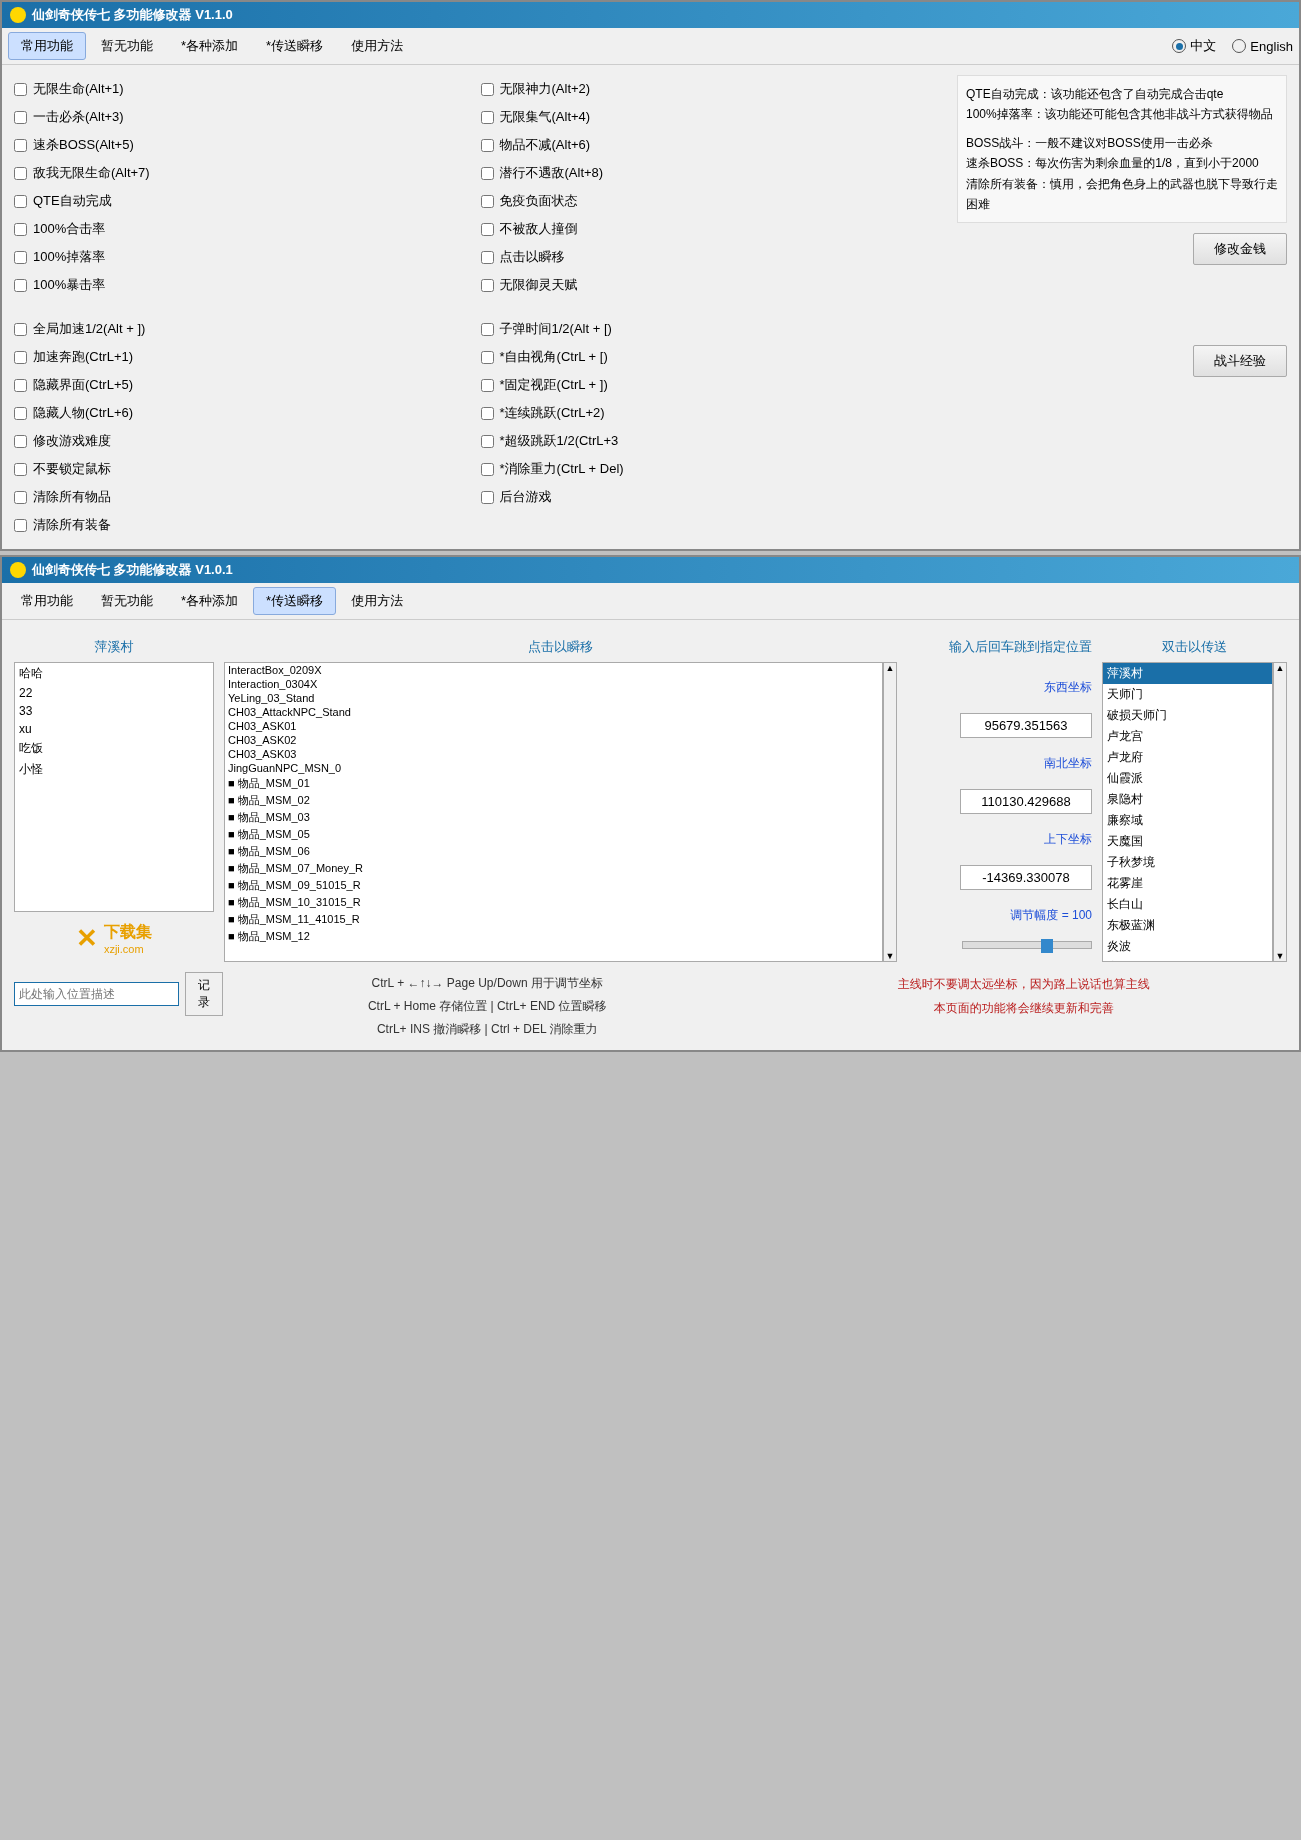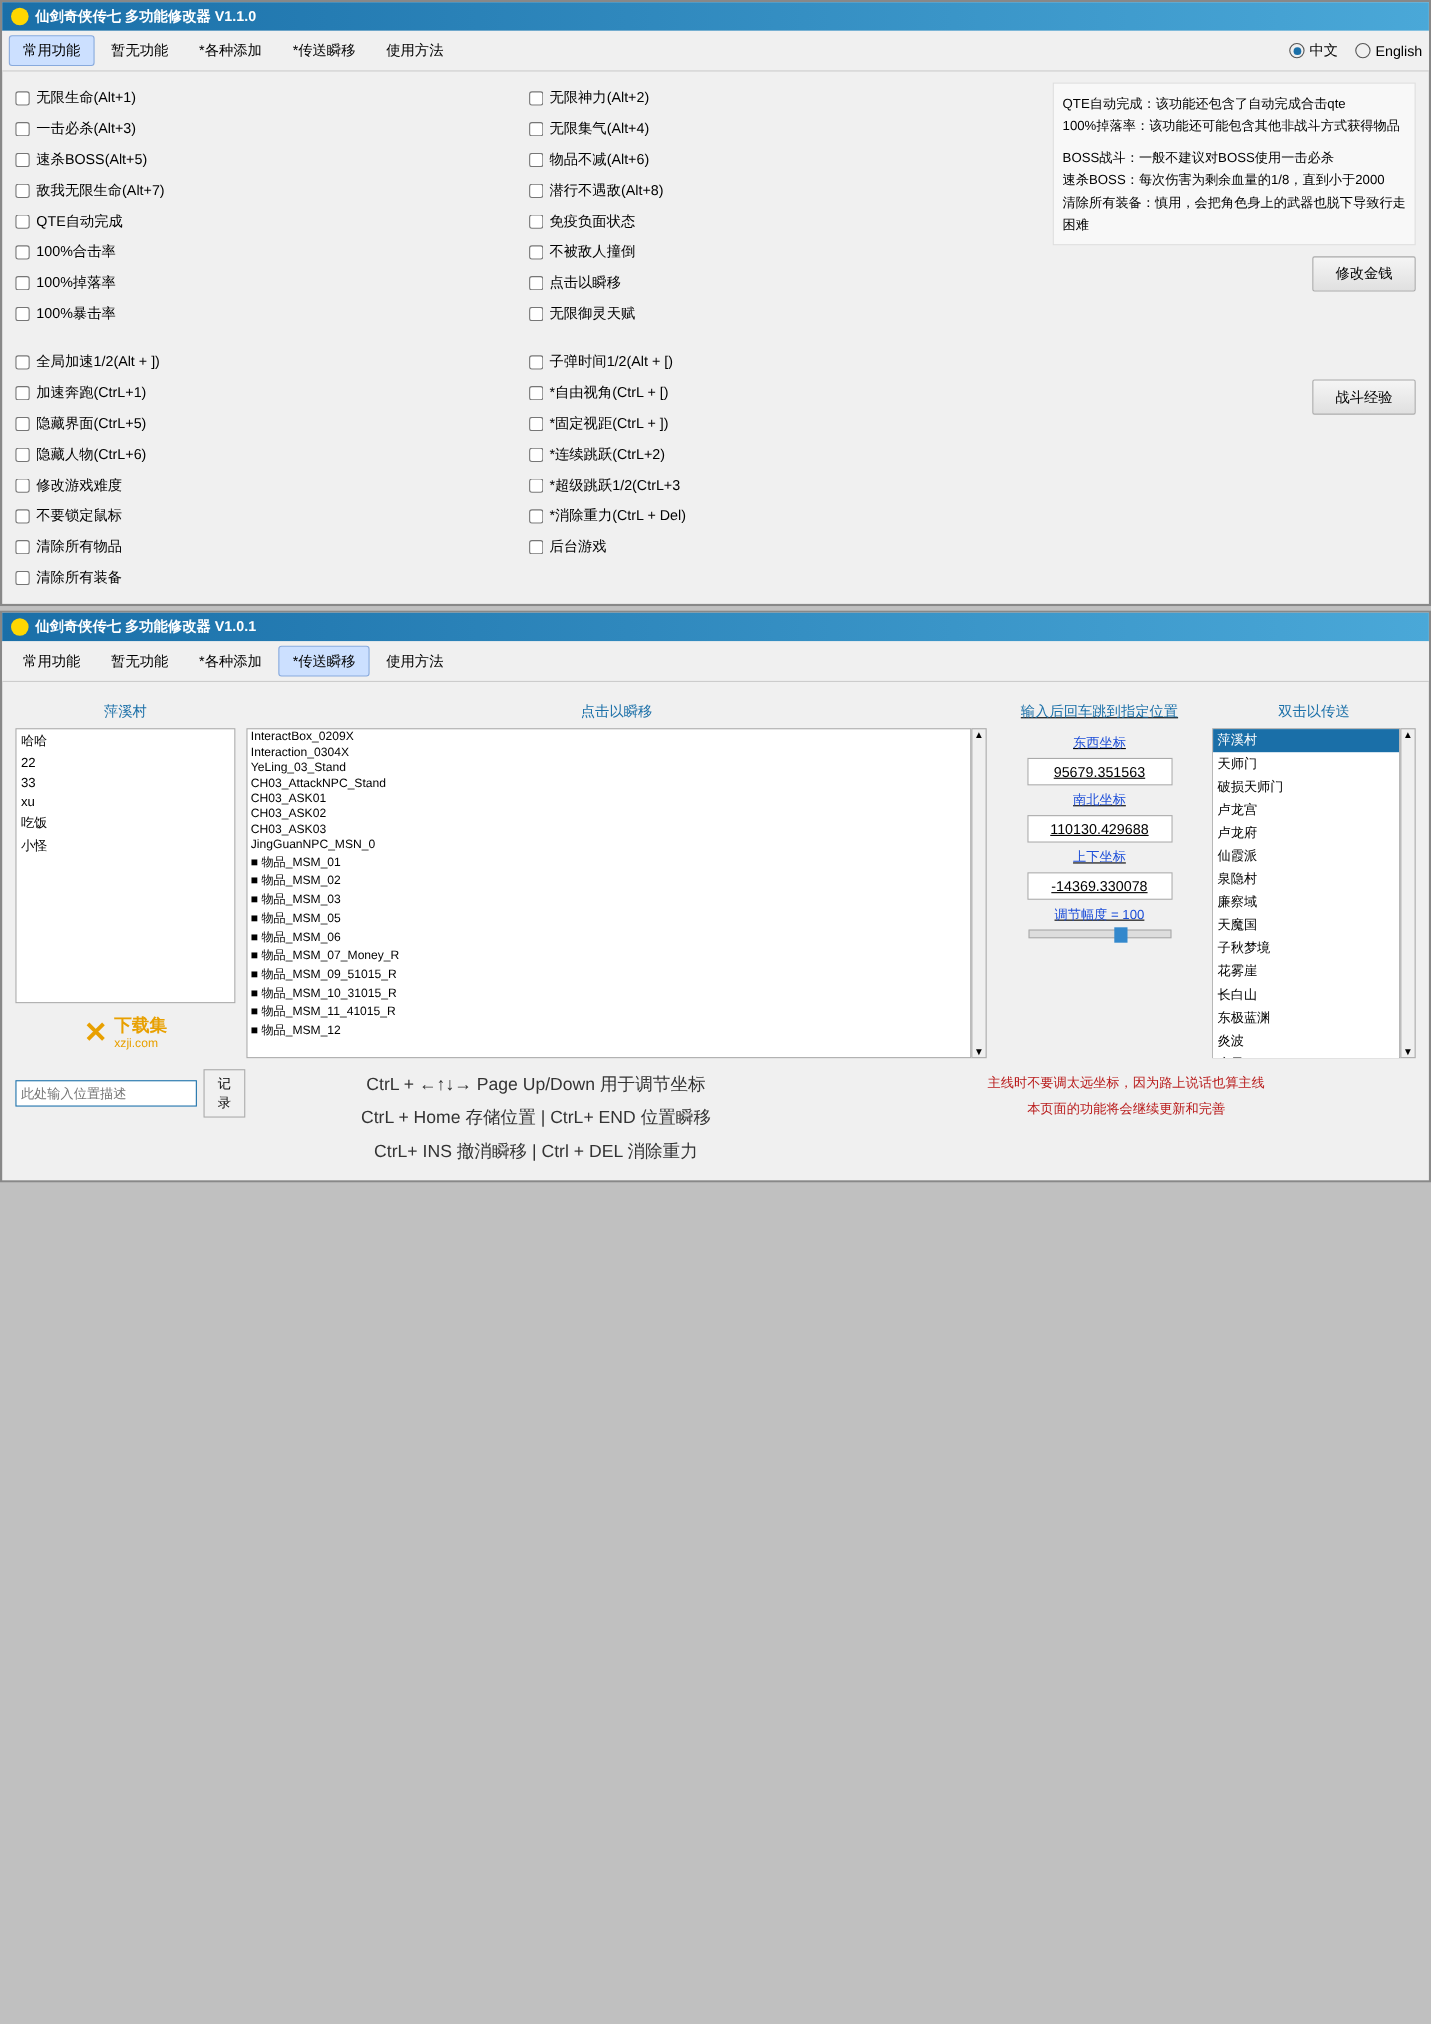--- a/index.html
+++ b/index.html
@@ -107,23 +107,22 @@
     }
     .list-box .item {
       padding: 2px 4px;
       cursor: pointer;
     }
     .list-box .item.selected { background: #1a6fa8; color: white; }
 
     .coord-panel {
       display: flex;
       flex-direction: column;
-      align-items: center;
-      gap: 5px;
-      text-decoration: underline;
+      align-items: flex-end;
+      gap: 17px;
     }
     .coord-label { font-size: 12px; color: #1d4ed8; text-align: center; }
     .coord-input {
       border: 1px solid #aaa;
       padding: 4px 8px;
       width: 132px;
       text-align: center;
       font-size: 13px;
       background: white;
     }
@@ -155,21 +154,21 @@
     }
     .record-btn {
       background: #f0f0f0;
       border: 1px solid #aaa;
       padding: 4px 12px;
       cursor: pointer;
       font-size: 12px;
     }
 
     .shortcut-text {
-      font-size: 16px;
+      font-size: 12px;
       color: #333;
       line-height: 1.9;
       text-align: center;
     }
     .blue-text { color: #b91c1c; font-size: 12px; text-align: center; line-height: 2; }
 
     .npc-list-box {
       border: 1px solid #aaa;
       background: white;
       overflow-y: auto;

